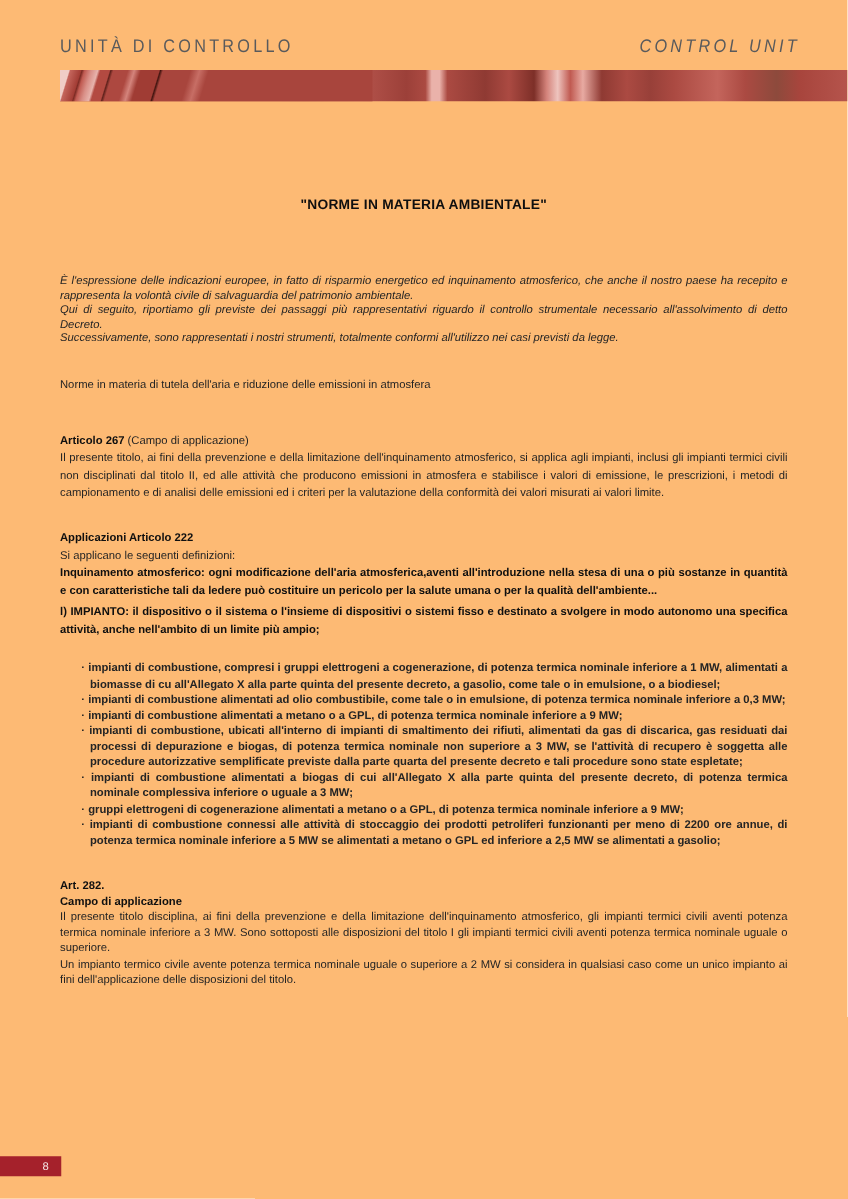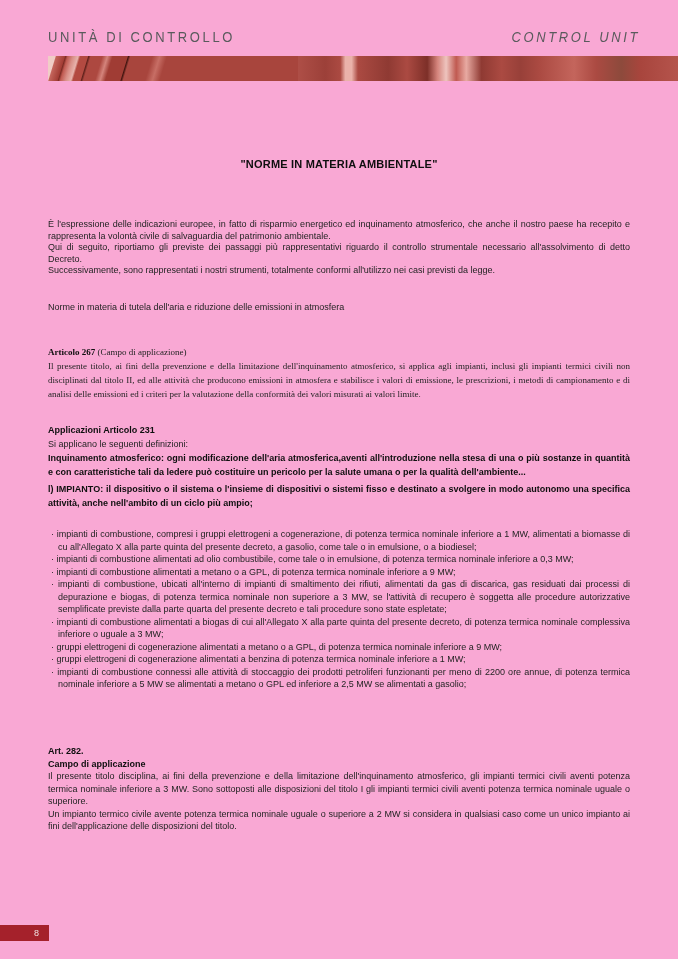--- a/index.html
+++ b/index.html
@@ -2,21 +2,21 @@
 <html><head>
 <meta charset="utf-8">
 <style>
   html,body { margin:0; padding:0; background:#ffffff; }
   body {
     width:678px; height:959px; position:relative; overflow:hidden;
     font-family:"Liberation Sans", sans-serif;
     color:#1d1d1d;
     -webkit-font-smoothing:antialiased;
   }
-  .page { position:absolute; inset:0; background:#f9a8d4; }
+  .page { position:absolute; inset:0; background:#fdba74; }
 
   
   .header {
     position:absolute; top:30px; left:48px; right:38px;
     display:flex; justify-content:space-between; align-items:flex-end;
   }
   .header-title {
     font-size:13px; letter-spacing:2.6px; color:#595a5c; font-weight:400;
     white-space:nowrap; transform:scaleY(1.12); transform-origin:bottom left;
   }
@@ -67,31 +67,31 @@
   .doc-subtitle { top:176px; text-align:center; font-size:10px; color:#222; }
 
   p { margin:0; }
   .body-text { font-size:9px; text-align:justify; color:#242424; }
   .lh115 { line-height:11.6px; }
   .lh125 { line-height:12.5px; }
   .lh13  { line-height:13px; }
   .lh14  { line-height:14px; }
   .bold  { font-weight:bold; color:#0f0f0f; }
 
-  .intro      { top:219px; }
+  .intro      { top:219px;font-style:italic; }
   .estratto   { top:301px; }
-  .art267     { top:345px;font-family:Liberation Serif, serif; }
+  .art267     { top:345px; }
   .sec268     { top:423px; }
   .art269     { top:528px; }
-  .art282     { top:745px; }
+  .art282     { top:702px; }
 
   .sec-heading { font-weight:bold; font-size:9px; color:#0f0f0f; }
 
   ul.bullets { list-style:none; margin:0; padding:0; }
-  ul.bullets li { margin-left:10px; text-indent:-7px; }
+  ul.bullets li { margin-left:24px; text-indent:-7px;font-weight:bold; }
   .gap4 { margin-top:3px; }
 
   
   .footer-bar {
     position:absolute; left:0; top:925px; width:49px; height:16px;
     background:#a5212b; display:flex; align-items:center; justify-content:flex-end;
   }
   .footer-page {
     color:#f2e3e2; font-size:9px; padding-right:10px; line-height:16px;
   }
@@ -121,35 +121,34 @@
   <div class="block body-text lh13 estratto">
     <p>Norme in materia di tutela dell'aria e riduzione delle emissioni in atmosfera</p>
   </div>
 
   <div class="block body-text lh14 art267">
     <p><span class="bold">Articolo 267</span><span> (Campo di applicazione)</span></p>
     <p>Il presente titolo, ai fini della prevenzione e della limitazione dell'inquinamento atmosferico, si applica agli impianti, inclusi gli impianti termici civili non disciplinati dal titolo II, ed alle attività che producono emissioni in atmosfera e stabilisce i valori di emissione, le prescrizioni, i metodi di campionamento e di analisi delle emissioni ed i criteri per la valutazione della conformità dei valori misurati ai valori limite.</p>
   </div>
 
   <div class="block body-text lh14 sec268">
-    <p class="sec-heading">Applicazioni Articolo 231</p>
+    <p class="sec-heading">Applicazioni Articolo 222</p>
     <p>Si applicano le seguenti definizioni:</p>
     <p class="bold">Inquinamento atmosferico: ogni modificazione dell'aria atmosferica,aventi all'introduzione nella stesa di una o più sostanze in quantità e con caratteristiche tali da ledere può costituire un pericolo per la salute umana o per la qualità dell'ambiente...</p>
-    <p class="bold gap4">l) IMPIANTO: il dispositivo o il sistema o l'insieme di dispositivi o sistemi fisso e destinato a svolgere in modo autonomo una specifica attività, anche nell'ambito di un ciclo più ampio;</p>
+    <p class="bold gap4">l) IMPIANTO: il dispositivo o il sistema o l'insieme di dispositivi o sistemi fisso e destinato a svolgere in modo autonomo una specifica attività, anche nell'ambito di un limite più ampio;</p>
   </div>
 
   <div class="block body-text lh125 art269">
     <ul class="bullets">
       <li><span>·</span> <span>impianti di combustione, compresi i gruppi elettrogeni a cogenerazione, di potenza termica nominale inferiore a 1 MW, alimentati a biomasse di cu all'Allegato X alla parte quinta del presente decreto, a gasolio, come tale o in emulsione, o a biodiesel;</span></li>
       <li><span>·</span> <span>impianti di combustione alimentati ad olio combustibile, come tale o in emulsione, di potenza termica nominale inferiore a 0,3 MW;</span></li>
       <li><span>·</span> <span>impianti di combustione alimentati a metano o a GPL, di potenza termica nominale inferiore a 9 MW;</span></li>
       <li><span>·</span> <span>impianti di combustione, ubicati all'interno di impianti di smaltimento dei rifiuti, alimentati da gas di discarica, gas residuati dai processi di depurazione e biogas, di potenza termica nominale non superiore a 3 MW, se l'attività di recupero è soggetta alle procedure autorizzative semplificate previste dalla parte quarta del presente decreto e tali procedure sono state espletate;</span></li>
       <li><span>·</span> <span>impianti di combustione alimentati a biogas di cui all'Allegato X alla parte quinta del presente decreto, di potenza termica nominale complessiva inferiore o uguale a 3 MW;</span></li>
       <li><span>·</span> <span>gruppi elettrogeni di cogenerazione alimentati a metano o a GPL, di potenza termica nominale inferiore a 9 MW;</span></li>
-      <li><span>·</span> <span>gruppi elettrogeni di cogenerazione alimentati a benzina di potenza termica nominale inferiore a 1 MW;</span></li>
       <li><span>·</span> <span>impianti di combustione connessi alle attività di stoccaggio dei prodotti petroliferi funzionanti per meno di 2200 ore annue, di potenza termica nominale inferiore a 5 MW se alimentati a metano o GPL ed inferiore a 2,5 MW se alimentati a gasolio;</span></li>
     </ul>
   </div>
 
   <div class="block body-text lh125 art282">
     <p class="sec-heading">Art. 282.</p>
     <p class="sec-heading">Campo di applicazione</p>
     <p>Il presente titolo disciplina, ai fini della prevenzione e della limitazione dell'inquinamento atmosferico, gli impianti termici civili aventi potenza termica nominale inferiore a 3 MW. Sono sottoposti alle disposizioni del titolo I gli impianti termici civili aventi potenza termica nominale uguale o superiore.</p>
     <p>Un impianto termico civile avente potenza termica nominale uguale o superiore a 2 MW si considera in qualsiasi caso come un unico impianto ai fini dell'applicazione delle disposizioni del titolo.</p>
   </div>

